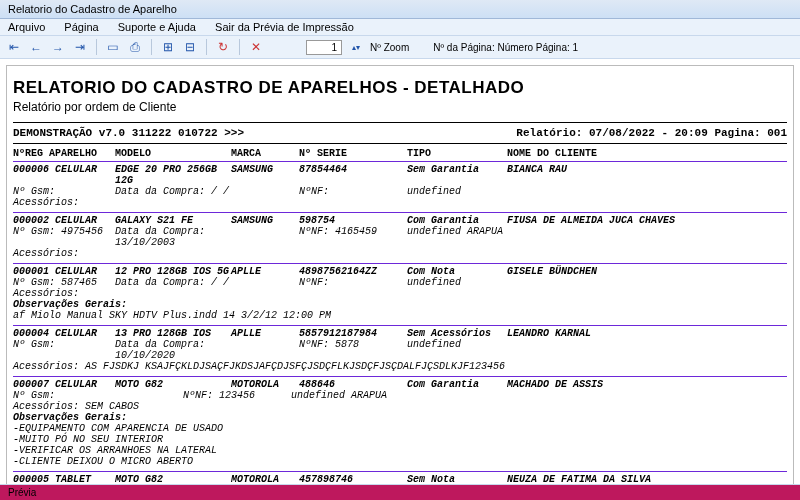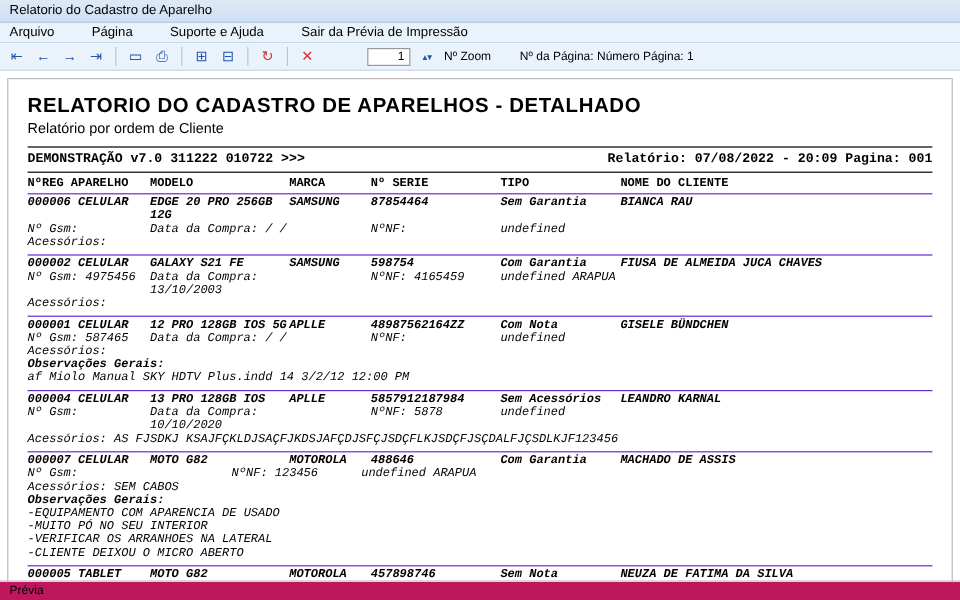--- a/index.html
+++ b/index.html
@@ -1,24 +1,24 @@
 <!DOCTYPE html>
 <html><head>
 <meta charset="utf-8">
 <style>
 * { margin: 0; padding: 0; box-sizing: border-box; }
 body { font-family: Tahoma, sans-serif; font-size: 11px; background: #fff; width: 800px; height: 500px; overflow: hidden; }
 .titlebar { background: linear-gradient(#dfe9f5,#cde0f5); padding: 3px 8px; font-size: 11px; border-bottom: 1px solid #a0b8d8; }
 .menubar { background: #eaf2fb; padding: 2px 8px; font-size: 11px; border-bottom: 1px solid #c8d8ec; }
-.menubar span { margin-right: 28px; cursor: pointer; }
+.menubar span { margin-right: 16px; cursor: pointer; }
 .toolbar { background: #eaf2fb; padding: 3px 6px; display: flex; align-items: center; gap: 6px; border-bottom: 1px solid #c8d8ec; font-size: 10px; }
 .tbbtn { width: 16px; height: 16px; display: inline-flex; align-items: center; justify-content: center; cursor: pointer; color: #2255aa; font-size: 12px; }
 .tbsep { width: 1px; height: 16px; background: #b8c8dc; margin: 0 2px; }
 .zoom-box { border: 1px solid #999; padding: 1px 4px; width: 36px; text-align: right; background: #fff; font-size: 10px; }
-.page { background: #fff; margin: 6px; padding: 12px 16px; border: 1px solid #bbb; height: 435px; overflow: hidden; }
+.page { background: #fff; margin: 6px; padding: 12px 6px; border: 1px solid #bbb; height: 435px; overflow: hidden; }
 .rpt-title { font: bold 17px Arial; letter-spacing: 0.5px; }
 .rpt-sub { font: 12px Arial; margin: 2px 0 8px; }
 .hr { border-top: 1px solid #000; margin: 2px 0; }
 .meta { display: flex; justify-content: space-between; font: bold 11px "Courier New", monospace; margin: 4px 0; }
 .cols { display: flex; font: bold 10px "Courier New", monospace; padding: 2px 0; }
 .c1{width:102px}.c2{width:116px}.c3{width:68px}.c4{width:108px}.c5{width:100px}.c6{flex:1}
 .rows { font: 10px "Courier New", monospace; }
 .rec { border-top: 1px solid #6d28d9; padding: 2px 0 4px; font-style: italic; }
 .rl { display: flex; }
 .bold { font-weight: bold; }

